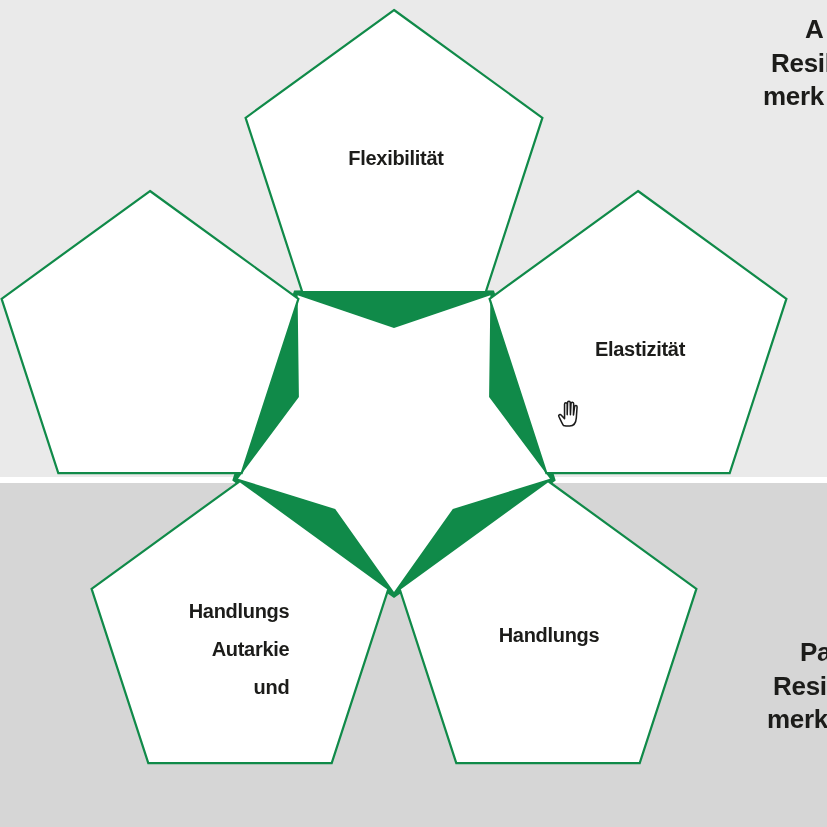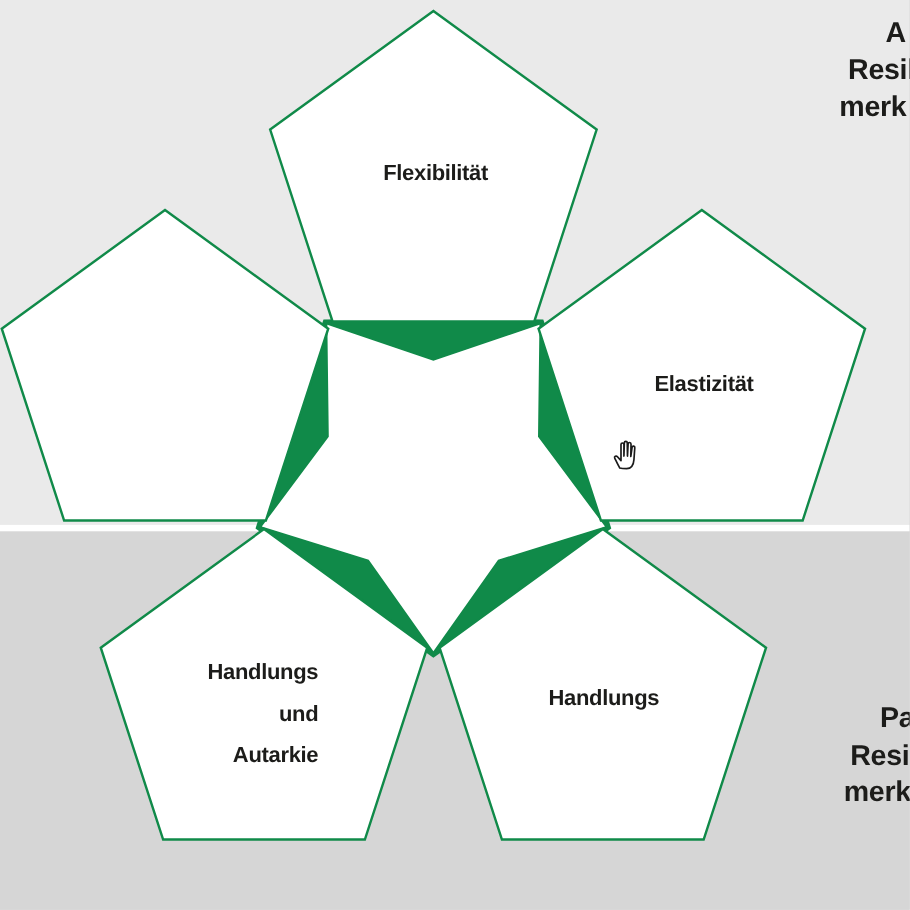--- a/index.html
+++ b/index.html
@@ -64,22 +64,22 @@
   <div class="plabel" style="left:156px;top:366px">
   </div>
 
   <div class="plabel" style="left:640px;top:349px">
     <span>Elastizität</span>
   </div>
 
 
   <div class="plabel" style="left:239px;top:649px">
     <span>Handlungs</span>
+    <span>Autarkie</span>
     <span>und</span>
-    <span>Autarkie</span>
   </div>
 
   <div class="plabel" style="left:549px;top:635px">
     <span>Handlungs</span>
   </div>
 
   <div class="edge-line" style="left:805px;top:14px">A</div>
   <div class="edge-line" style="left:771px;top:48px">Resil</div>
   <div class="edge-line" style="left:763px;top:81px">merk</div>
 

